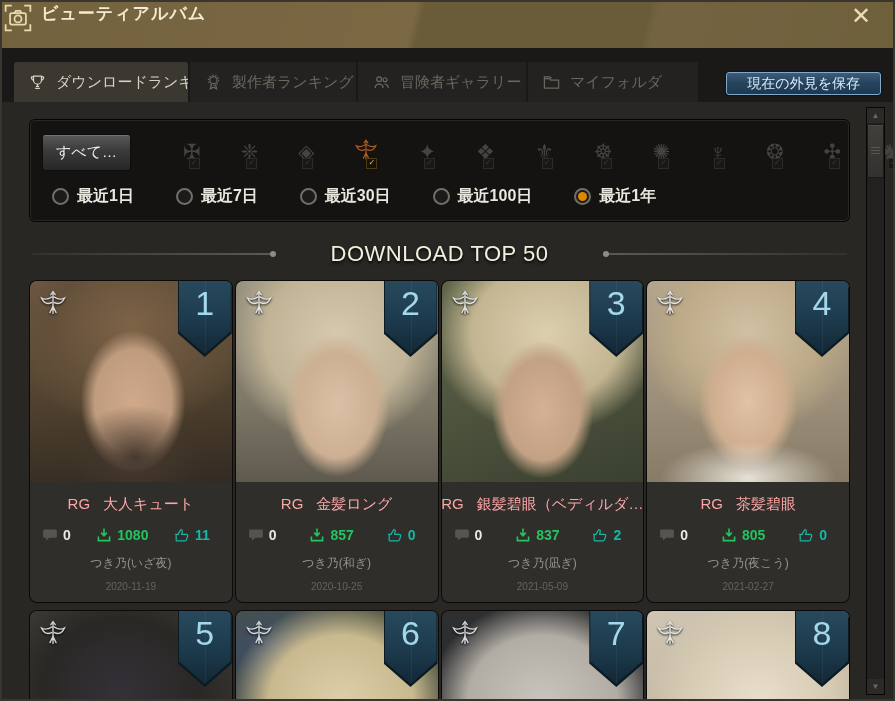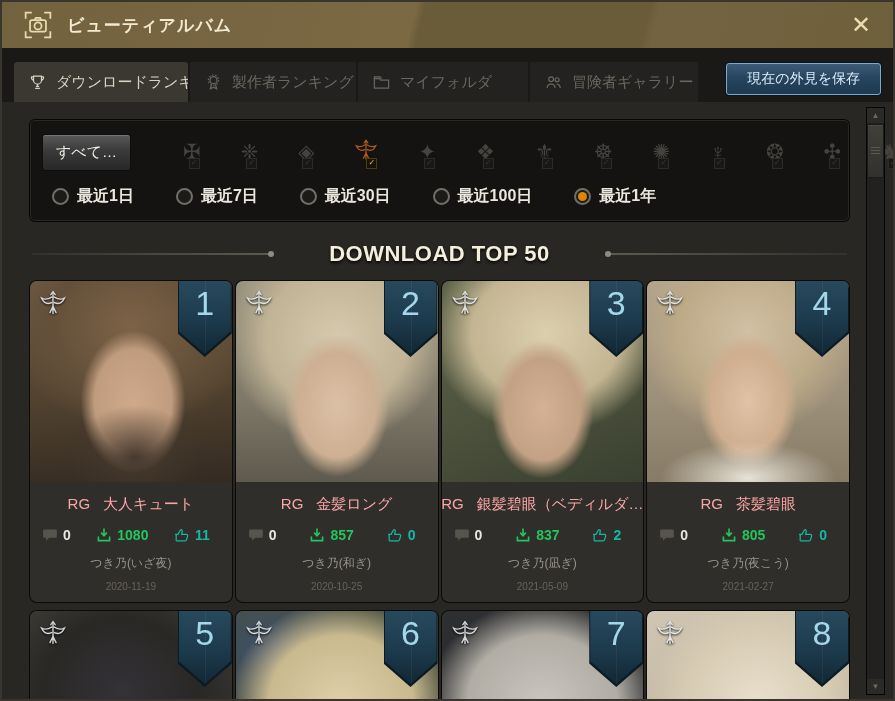--- a/index.html
+++ b/index.html
@@ -1,33 +1,33 @@
 <!DOCTYPE html>
 <html><head>
 <meta charset="utf-8">
 <style>
   html,body{margin:0;padding:0;}
   body{width:895px;height:701px;overflow:hidden;font-family:"Liberation Sans",sans-serif;background:#111;}
   .window{width:895px;height:701px;box-sizing:border-box;border:2px solid #3a352e;background:#282724;display:flex;flex-direction:column;overflow:hidden;position:relative;}
 
   
-  .titlebar{flex:0 0 46px;height:46px;display:flex;align-items:center;gap:13px;padding:0 16px 0 20px;
+  .titlebar{flex:0 0 46px;height:46px;display:flex;gap:7px;padding:0 16px 0 0;
     background:linear-gradient(104deg,#73623e 0%,#7a6943 46%,#6b5c39 47%,#6b5c39 72%,#746340 73%,#6f603c 100%);}
   .cam-frame{width:32px;height:32px;display:flex;align-items:center;justify-content:center;}
   .win-title{font-size:17px;font-weight:bold;color:#f4ead0;letter-spacing:1px;}
   .close-btn{margin-left:auto;color:#ecdcb0;font-size:24px;line-height:1;cursor:pointer;padding:2px 6px;}
 
   
   .tabstrip{flex:0 0 54px;background:#1a1917;display:flex;align-items:flex-end;padding:0 12px;}
   .tab{height:40px;box-sizing:border-box;display:flex;align-items:center;gap:9px;padding:0 14px;margin-right:2px;
     background:#232220;color:#6a675f;font-size:15px;white-space:nowrap;overflow:hidden;cursor:pointer;}
   .tab svg{flex:0 0 auto;}
   .tab.active{background:#3a3830;color:#d7d2c4;border-radius:3px 3px 0 0;}
   .tab-w1{width:174px;} .tab-w2{width:166px;} .tab-w3{width:168px;} .tab-w4{width:170px;}
-  .save-btn{margin-left:auto;margin-bottom:7px;height:32px;box-sizing:border-box;display:flex;align-items:center;
+  .save-btn{margin-left:auto;margin-bottom:7px;height:23px;box-sizing:border-box;display:flex;align-items:center;
     padding:0 20px;border:1px solid #7fa9ca;border-radius:3px;color:#daecfb;font-size:14px;cursor:pointer;
     background:linear-gradient(#3e5c77,#27455f 45%,#1c3950);box-shadow:0 0 0 1px #0b131b;}
 
   
   .content{flex:1;position:relative;padding:18px 44px 0 28px;background:#282724;}
 
   .filter-panel{background:#141311;border-radius:5px;box-shadow:0 0 0 1px #060505,inset 0 0 0 1px #292723;
     padding:12px 12px 14px;}
   .class-row{display:flex;align-items:center;gap:40px;}
   .all-btn{flex:0 0 auto;margin-right:12px;padding:8px 13px;font-size:15px;color:#f0ede6;cursor:pointer;
@@ -47,21 +47,21 @@
     background:#1c1b19;position:relative;}
   .radio-dot.selected::after{content:"";position:absolute;inset:2px;border-radius:50%;background:#dc8700;}
 
   
   .section-head{display:flex;align-items:center;margin:18px 2px 12px;height:30px;}
   .line{flex:1;height:2px;position:relative;}
   .line.left{background:linear-gradient(to right,#33312c,#5d5a51);}
   .line.right{background:linear-gradient(to left,#33312c,#5d5a51);}
   .line .dot{position:absolute;top:-2px;width:6px;height:6px;border-radius:50%;background:#8f8b80;}
   .line.left .dot{right:-1px;} .line.right .dot{left:-1px;}
-  .section-title{margin:0 56px;font-size:22px;font-weight:bold;color:#f5efdd;letter-spacing:.5px;
+  .section-title{margin:0 56px;font-size:22px;font-weight:normal;color:#f5efdd;letter-spacing:.5px;
     text-shadow:0 2px 3px rgba(0,0,0,.85);}
 
   
   .grid{display:grid;grid-template-columns:repeat(4,1fr);gap:4px;}
   .grid.second{margin-top:9px;}
   .card{border-radius:7px;background:#2f2e2b;box-shadow:0 0 0 1px #0b0a09;overflow:hidden;cursor:pointer;}
   .card-img{height:201px;position:relative;}
   .card-class-icon{position:absolute;top:6px;left:9px;color:#e7ebee;opacity:.88;filter:drop-shadow(0 1px 1px #000);}
   .rank-badge{position:absolute;top:0;right:0;width:54px;height:76px;
     clip-path:polygon(0 0,100% 0,100% 69%,50% 100%,0 69%);background:#0c1a23;}
@@ -131,36 +131,36 @@
       <span>ダウンロードランキング</span>
     </div>
     <div class="tab tab-w2">
       <svg viewBox="0 0 24 24" width="19" height="19" fill="none" stroke="currentColor" stroke-width="1.5">
         <circle cx="12" cy="9" r="4.5"></circle>
           <circle cx="12" cy="9" r="6.5" stroke-dasharray="2 2"></circle>
           <path d="M9.5 14.5 8 20l4-2 4 2-1.5-5.5"></path>
       </svg>
       <span>製作者ランキング</span>
     </div>
-    <div class="tab tab-w4">
-      <svg viewBox="0 0 24 24" width="19" height="19" fill="none" stroke="currentColor" stroke-width="1.5">
-        <path d="M3 7h6l2 2h10v10H3z"></path>
-          <path d="M3 7V5h7l2 2"></path>
-      </svg>
-      <span>マイフォルダ</span>
-    </div>
     <div class="tab tab-w3">
       <svg viewBox="0 0 24 24" width="19" height="19" fill="none" stroke="currentColor" stroke-width="1.5">
         <circle cx="9" cy="8" r="3"></circle>
           <path d="M4 19c0-3 2-5 5-5s5 2 5 5"></path>
           <circle cx="16.5" cy="8.5" r="2.5"></circle>
           <path d="M16 14c2.8.3 4.5 2 4.5 5"></path>
       </svg>
       <span>冒険者ギャラリー</span>
     </div>
+    <div class="tab tab-w4">
+      <svg viewBox="0 0 24 24" width="19" height="19" fill="none" stroke="currentColor" stroke-width="1.5">
+        <path d="M3 7h6l2 2h10v10H3z"></path>
+          <path d="M3 7V5h7l2 2"></path>
+      </svg>
+      <span>マイフォルダ</span>
+    </div>
     <div class="save-btn">現在の外見を保存</div>
   </div>
 
   <div class="content">
 
     <div class="filter-panel">
       <div class="class-row">
         <div class="all-btn">すべて…</div>
       <div class="class-icon">
             <span>✠</span>

